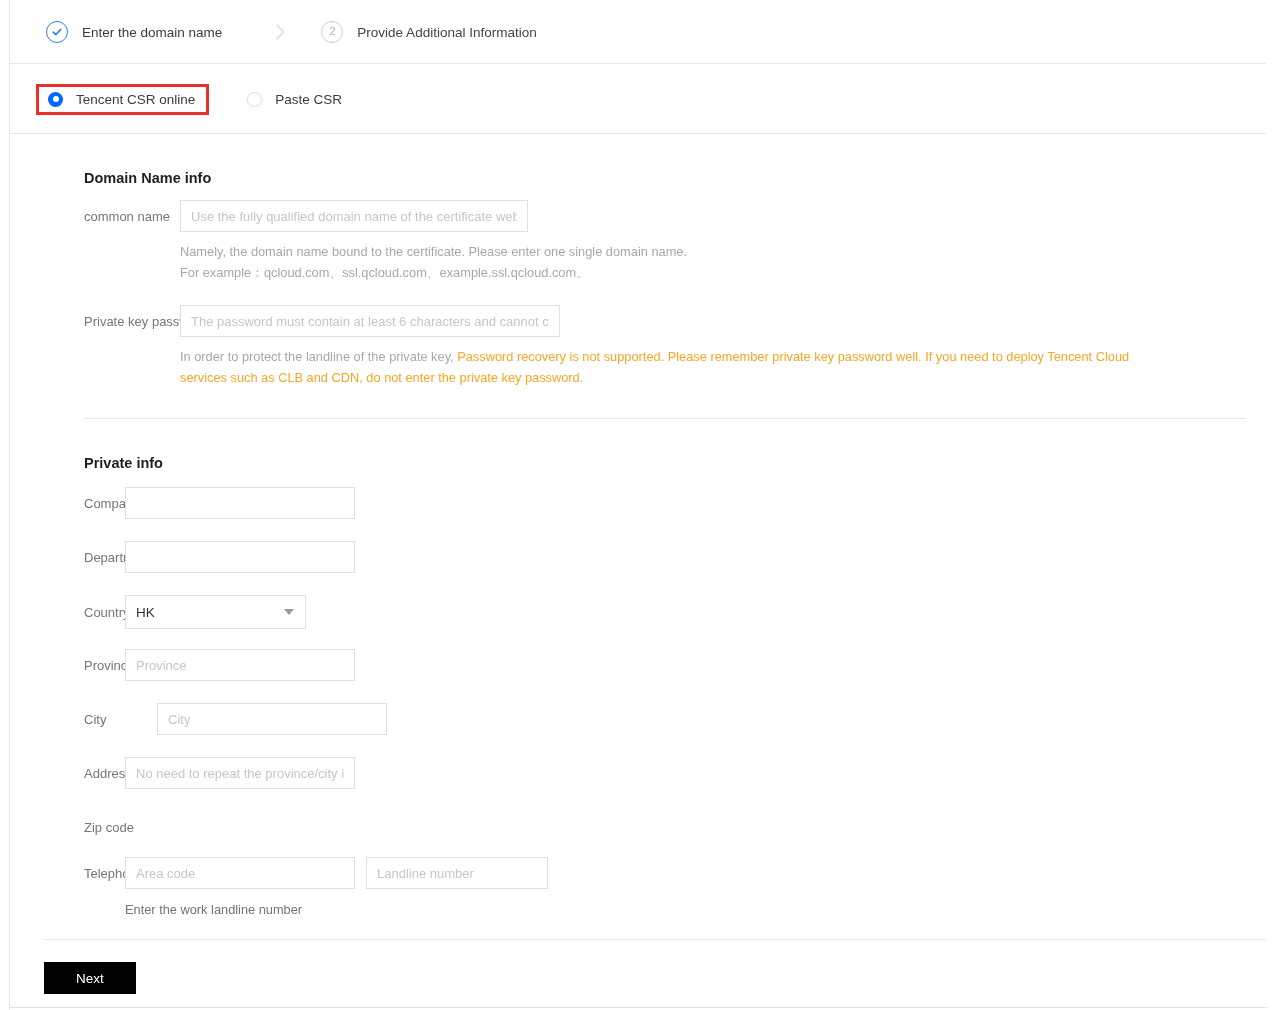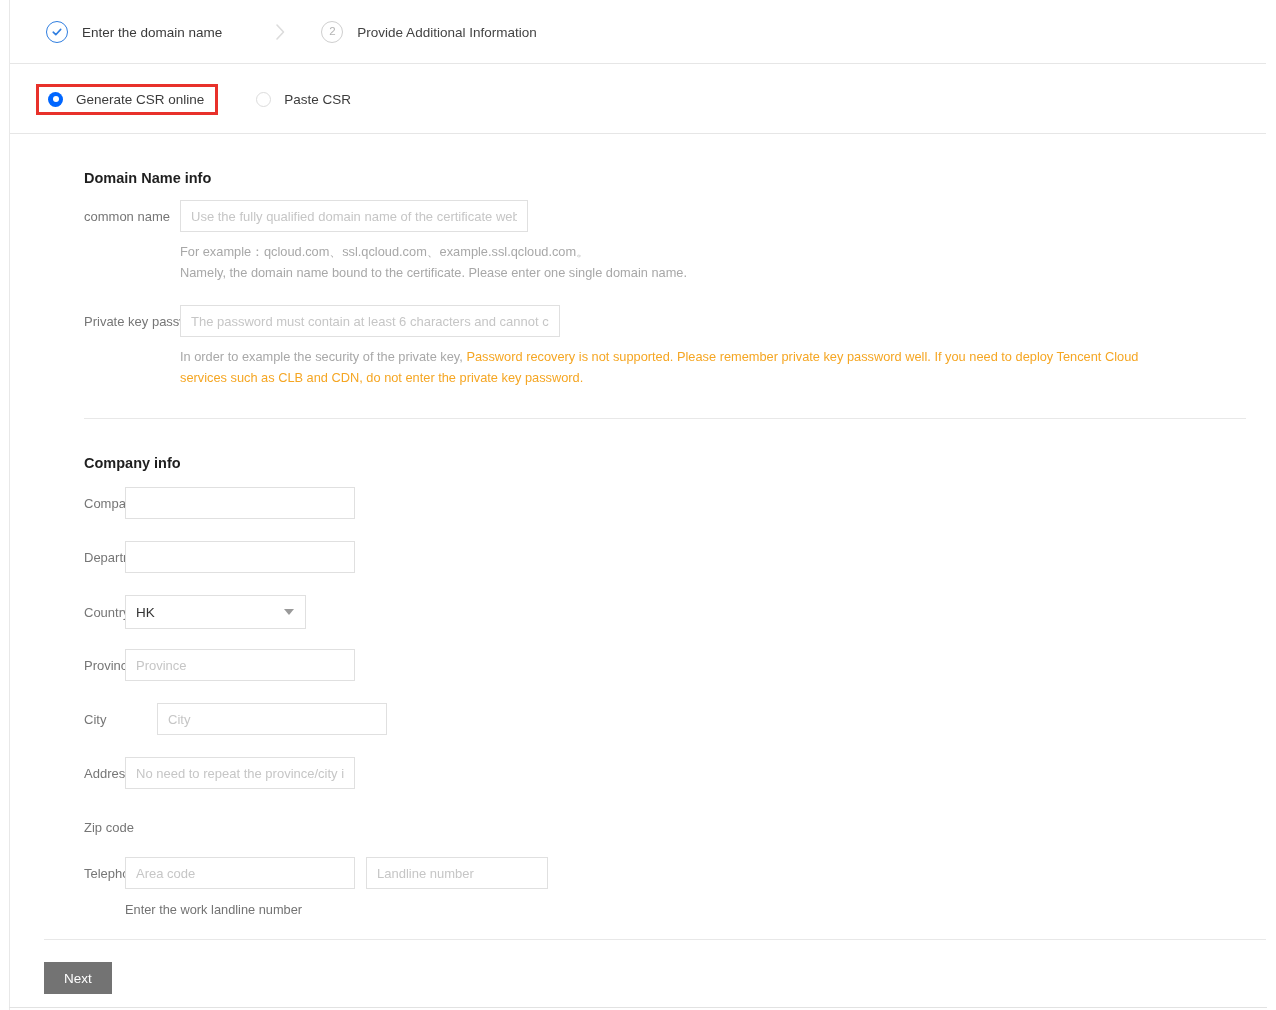--- a/index.html
+++ b/index.html
@@ -155,22 +155,22 @@
   
   .footer {
     position: absolute; left: 10px; bottom: 3px; width: 1256px; height: 68px;
   }
   .footer-rule {
     position: absolute; left: 34px; top: 0; width: 1222px; height: 1px;
     background: #e8e8e8;
   }
   .next-btn {
     position: absolute; left: 34px; top: 23px;
-    width: 68px; height: 32px;
-    background: #737373; border: none;
+    width: 92px; height: 32px;
+    background: #000000; border: none;
     color: #fff; font-size: 13.5px;
     font-family: "Liberation Sans", sans-serif;
     cursor: pointer;
   }
 </style>
 </head>
 <body>
 
 <div id="page">
 
@@ -202,60 +202,60 @@
       </div>
     </div>
     <div class="stepbar-rule"></div>
   </div>
 
   <div class="csr-row">
     <div class="csr-inner">
       <div class="redbox">
         <div class="radio-opt">
           <span class="radio-dot on"></span>
-          <span class="radio-label">Generate CSR online</span>
+          <span class="radio-label">Tencent CSR online</span>
         </div>
       </div>
       <div class="radio-opt second">
         <span class="radio-dot off"></span>
         <span class="radio-label">Paste CSR</span>
       </div>
     </div>
     <div class="csr-rule"></div>
   </div>
 
   <div class="body">
 
     <div class="section-title">Domain Name info</div>
 
     <div class="field">
       <div class="field-label">common name</div>
       <div class="field-ctl">
         <input class="txt w348" type="text" placeholder="Use the fully qualified domain name of the certificate website" style="">
         <div class="hint">
+          <div>Namely, the domain name bound to the certificate. Please enter one single domain name.</div>
           <div>For example：qcloud.com、ssl.qcloud.com、example.ssl.qcloud.com。</div>
-          <div>Namely, the domain name bound to the certificate. Please enter one single domain name.</div>
         </div>
       </div>
     </div>
 
     <div class="field" style="margin-top:22px;">
       <div class="field-label wide">Private key password (optional)</div>
       <div class="field-ctl" style="margin-left:-26px;">
         <input class="txt w380" type="text" placeholder="The password must contain at least 6 characters and cannot contain" style="">
         <div class="hint">
-          <span>In order to example the security of the private key,</span>
+          <span>In order to protect the landline of the private key,</span>
           <span class="orange">Password recovery is not supported. Please remember private key password well. If you need to deploy Tencent Cloud services such as CLB and CDN, do not enter the private key password.</span>
         </div>
       </div>
     </div>
 
     <div class="divider"></div>
 
-    <div class="section-title">Company info</div>
+    <div class="section-title">Private info</div>
 
     <div class="field" style="margin-top:16px;">
       <div class="field-label" style="width:115px;">Company name</div>
       <div class="field-ctl">
         <input class="txt w230" type="text" placeholder="" style="">
       </div>
     </div>
 
     <div class="field" style="margin-top:22px;">
       <div class="field-label" style="width:115px;">Department</div>

